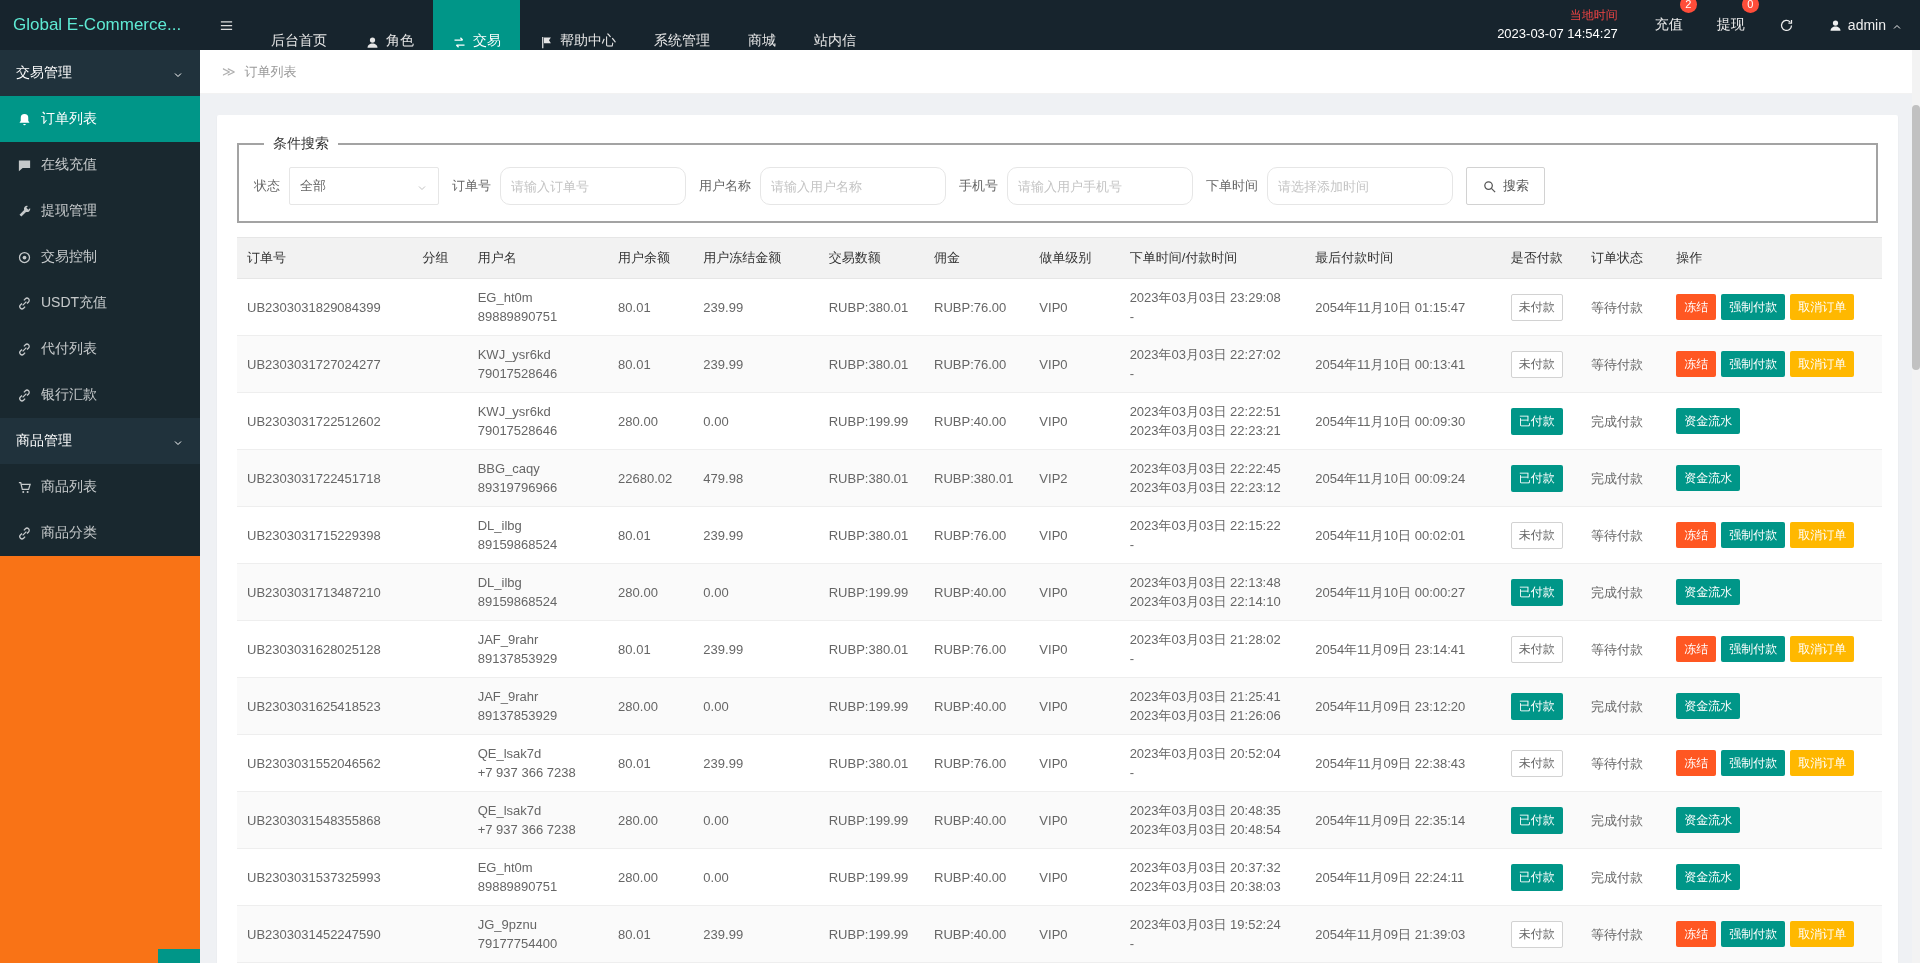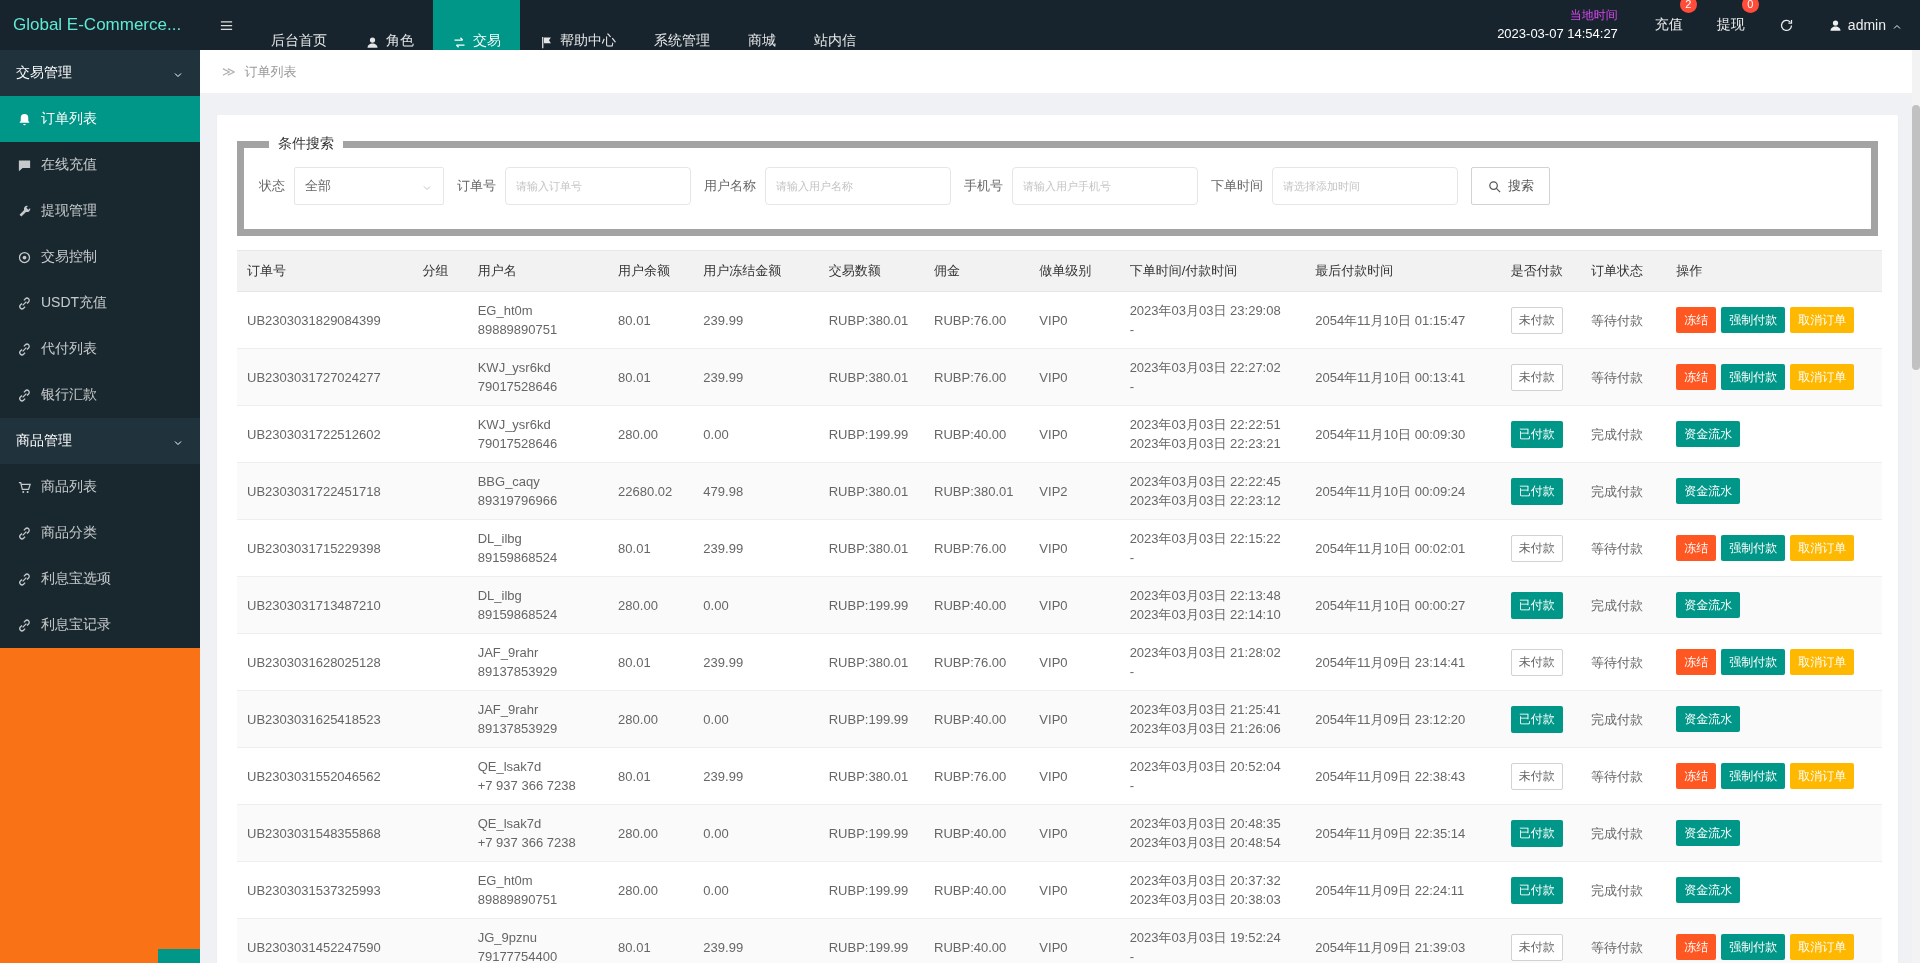--- a/index.html
+++ b/index.html
@@ -8,47 +8,47 @@
 
   
   .topbar{position:absolute;top:0;left:0;width:1920px;height:50px;background:#17242d;display:flex;align-items:stretch;color:#fff;z-index:20}
   .logo{width:200px;flex:0 0 200px;font-size:17px;line-height:50px;padding-left:13px;white-space:nowrap;overflow:hidden;color:#5eead4}
   .hamburger{width:52px;display:flex;align-items:center;justify-content:center;color:#ddd;cursor:pointer}
   .topnav{display:flex;align-items:stretch}
   .topnav-item{display:flex;align-items:flex-end;gap:6px;padding:0 19px;color:#e6e6e6;font-size:14px;cursor:pointer;white-space:nowrap}
   .topnav-item.active{background:#009688;color:#fff}
   .topbar-right{margin-left:auto;display:flex;align-items:center}
   .time-block{text-align:right;padding:0 20px;line-height:1.55}
-  .time-label{font-size:12px;color:#d946ef}
+  .time-label{font-size:12px;color:#ef4444}
   .time-value{font-size:13px;color:#fff}
   .top-action{position:relative;padding:0 17px;display:flex;align-items:center;gap:5px;height:68px;font-size:14px;color:#efefef;cursor:pointer;white-space:nowrap}
   .nbadge{position:absolute;top:5px;right:3px;min-width:17px;height:17px;line-height:17px;border-radius:9px;background:#ff4d3a;color:#fff;font-size:11px;text-align:center;padding:0 4px}
 
   
   .sidebar{position:absolute;top:50px;left:0;width:200px;height:913px;background:#f97316;overflow:hidden}
   .menu-header{height:46px;display:flex;align-items:center;justify-content:space-between;padding:0 16px;color:#fff;font-size:14px;cursor:pointer;background:#20323c}
   .menu-children{background:#19282f}
   .menu-item{height:46px;display:flex;align-items:center;gap:9px;padding:0 17px;color:rgba(255,255,255,.75);font-size:14px;cursor:pointer}
   .menu-item.active{background:#009688;color:#fff}
   .sidebar-corner{position:absolute;bottom:0;right:0;width:42px;height:14px;background:#009688}
 
   
   .main{position:absolute;left:200px;top:50px;width:1720px;height:913px}
   .breadcrumb{height:44px;background:#fff;display:flex;align-items:center;gap:9px;padding:0 22px;color:#999;font-size:13px;border-bottom:1px solid #f2f2f2}
   .bc-chevrons{color:#b0b0b0;font-size:13px}
   .content{padding:21px 22px 0 17px;height:869px;overflow:hidden}
   .card{background:#fff;border-radius:2px;padding:20px 18px;box-shadow:0 1px 2px rgba(0,0,0,.06)}
 
-  fieldset.search-fs{border:7px solid #a3a3a3;padding:14px 15px 24px;margin:0 2px 14px 2px}
+  fieldset.search-fs{border:2px solid #a3a3a3;padding:14px 15px 16px;margin:0 2px 14px 2px}
   fieldset.search-fs legend{font-size:14px;color:#333;padding:0 9px;margin-left:10px}
   .filters{display:flex;align-items:center;gap:13px;flex-wrap:nowrap}
   .filter{display:flex;align-items:center;gap:9px;font-size:13px;color:#666;white-space:nowrap}
   .sel{width:150px;height:38px;border:1px solid #e6e6e6;border-radius:2px;background:#fff;display:flex;align-items:center;justify-content:space-between;padding:0 10px;font-size:13px;color:#666;cursor:pointer}
   .sel .caret{color:#c2c2c2}
-  .inp{width:186px;height:38px;border:1px solid #e6e6e6;border-radius:4px;background:#fff;font-size:11px;color:#666;padding:0 10px;font-family:inherit;outline:none}
+  .inp{width:186px;height:38px;border:1px solid #e6e6e6;border-radius:10px;background:#fff;font-size:13px;color:#666;padding:0 10px;font-family:inherit;outline:none}
   .inp::placeholder{color:#c4c4c4}
   .search-btn{height:38px;padding:0 15px;border:1px solid #d2d2d2;background:#fff;border-radius:2px;font-size:13px;color:#555;display:flex;align-items:center;gap:6px;cursor:pointer;font-family:inherit}
 
   table{width:100%;border-collapse:collapse;table-layout:fixed;font-size:13px;color:#666;margin:0 2px}
   thead th{background:#f2f2f2;border-top:1px solid #e6e6e6;border-bottom:1px solid #e6e6e6;padding:11px 10px;text-align:left;font-weight:normal;color:#333;white-space:nowrap;overflow:hidden}
   tbody td{border-bottom:1px solid #eeeeee;padding:9px 10px;vertical-align:middle;line-height:19px;overflow:hidden}
   tbody tr:nth-child(even){background:#fafafa}
   .two-line div{line-height:19px}
 
   .tag{display:inline-block;font-size:12px;border-radius:2px;white-space:nowrap}
@@ -212,34 +212,20 @@
               <circle cx="10" cy="19" r="1.6" fill="currentColor" stroke="none"></circle>
               <circle cx="17" cy="19" r="1.6" fill="currentColor" stroke="none"></circle>
             </svg></span>
           <span>商品列表</span>
         </div>
         <div class="menu-item">
           <span><svg class="ic" viewBox="0 0 24 24" fill="none" stroke="currentColor" stroke-width="2">
               <path d="M9 15l6-6M8 12l-2.5 2.5a3.5 3.5 0 0 0 5 5L13 17M16 12l2.5-2.5a3.5 3.5 0 0 0-5-5L11 7"></path>
             </svg></span>
           <span>商品分类</span>
-        </div>
-      </div>
-      <div class="menu-children">
-        <div class="menu-item">
-          <span><svg class="ic" viewBox="0 0 24 24" fill="none" stroke="currentColor" stroke-width="2">
-              <path d="M9 15l6-6M8 12l-2.5 2.5a3.5 3.5 0 0 0 5 5L13 17M16 12l2.5-2.5a3.5 3.5 0 0 0-5-5L11 7"></path>
-            </svg></span>
-          <span>利息宝选项</span>
-        </div>
-        <div class="menu-item">
-          <span><svg class="ic" viewBox="0 0 24 24" fill="none" stroke="currentColor" stroke-width="2">
-              <path d="M9 15l6-6M8 12l-2.5 2.5a3.5 3.5 0 0 0 5 5L13 17M16 12l2.5-2.5a3.5 3.5 0 0 0-5-5L11 7"></path>
-            </svg></span>
-          <span>利息宝记录</span>
         </div>
       </div>
     </div>
   <div class="sidebar-corner"></div>
 </aside>
 
 <div class="main">
   <div class="breadcrumb">
     <span class="bc-chevrons">≫</span>
     <span>订单列表</span>

